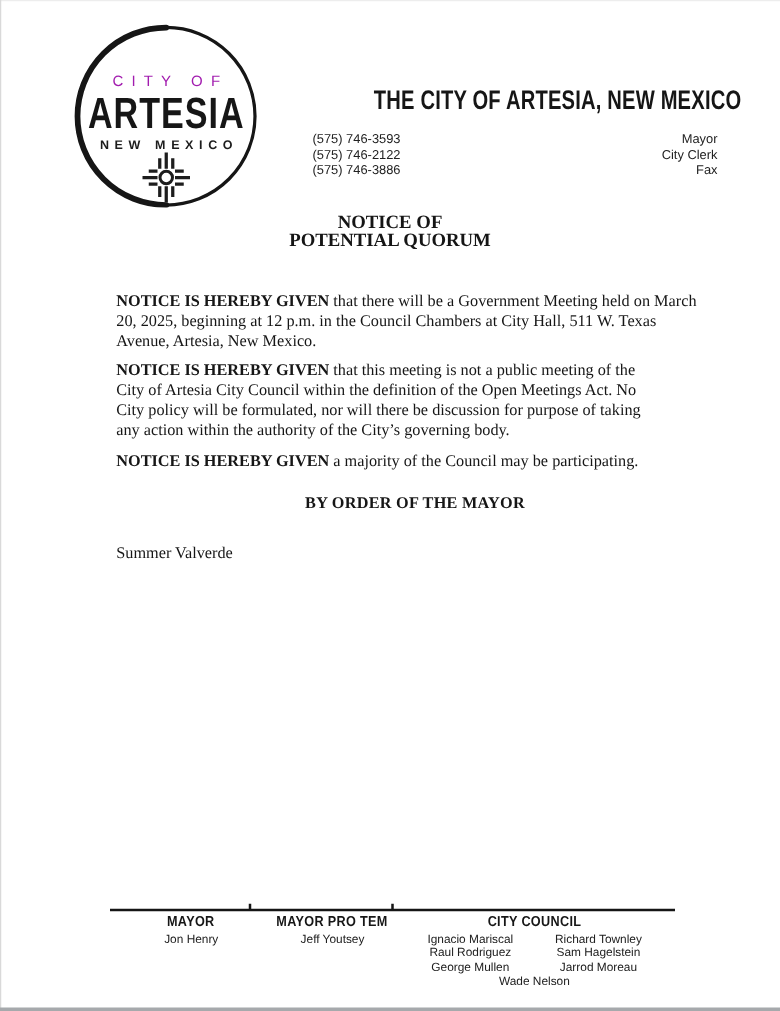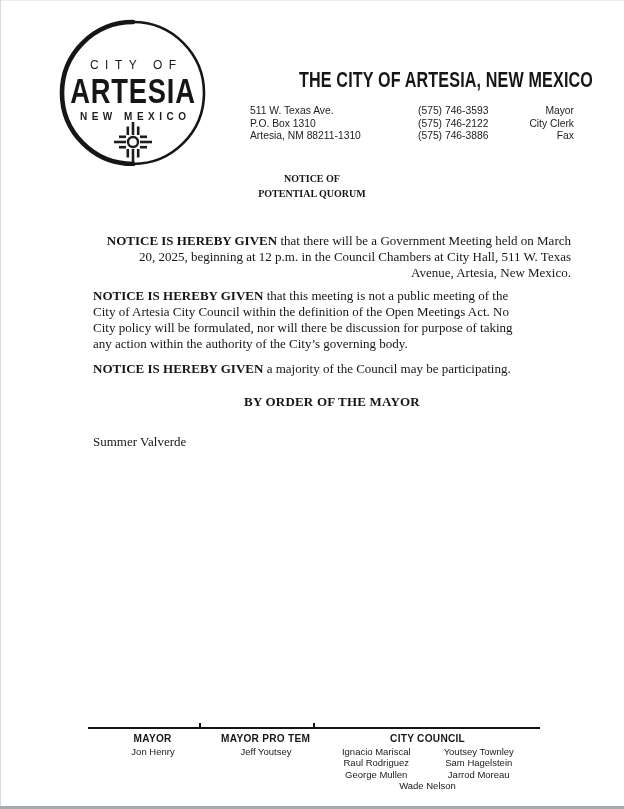--- a/index.html
+++ b/index.html
@@ -10,21 +10,21 @@
   .edge-left  { position:absolute; left:0; top:0; width:1px; height:809px; background:#d9d9d9; }
   .edge-top   { position:absolute; left:0; top:0; width:624px; height:1px; background:#ededed; }
   .edge-bottom{ position:absolute; left:0; bottom:0; width:624px; height:3px; background:#a6a9ac; }
 
   
   .logo { position:absolute; left:58px; top:16px; width:150px; height:150px; }
   .logo-svg { position:absolute; left:0; top:0; }
   .logo-cityof {
     position:absolute; top:42px; left:0; width:100%; text-align:center;
     font-family:"Liberation Sans", sans-serif; font-size:12px; font-weight:500;
-    letter-spacing:6.5px; text-indent:6.5px; color:#0f172a;
+    letter-spacing:6.5px; text-indent:6.5px; color:#a21caf;
   }
   .logo-artesia {
     position:absolute; top:57px; left:50%;
     transform:translateX(-50%) scaleX(0.78); transform-origin:center;
     font-family:"Liberation Sans", sans-serif; font-weight:bold; font-size:35px;
     line-height:1; letter-spacing:1px; background:#ffffff; padding:0 4px;
     white-space:nowrap; color:#161616;
   }
   .logo-nm {
     position:absolute; top:95px; left:0; width:100%; text-align:center;
@@ -46,27 +46,27 @@
     display:flex; margin-top:11px;
     font-family:"Liberation Sans", sans-serif; font-size:10.3px; line-height:12.6px; color:#222;
   }
   .addr-left  { width:168px; text-align:left; }
   .addr-mid   { width:92px;  text-align:left; }
   .addr-right { flex:1; text-align:right; }
 
   
   .notice-title {
     position:absolute; left:0; top:171px; width:624px; text-align:center;
-    font-weight:bold; font-size:10px; line-height:15px; color:#151515;
+    font-weight:bold; font-size:15px; line-height:15px; color:#151515;
   }
 
   
   .bodytext { position:absolute; left:93px; top:233px; width:478px; font-size:13px; line-height:16px; color:#161616; }
   .para { margin:0; }
-  .p1 { margin-bottom:7px;text-align:right; }
+  .p1 { margin-bottom:7px; }
   .p2 { margin-bottom:10px; }
   .p3 { margin-bottom:9px; }
   .p4 { margin-bottom:17px; }
   .lead { font-weight:bold; }
   .rest { white-space:pre-line; }
   .order { margin:0 0 20px 0; font-weight:bold; letter-spacing:0.2px;text-align:center; }
   .sig div { line-height:16px;margin-top:24px; }
 
   
   .rule { position:absolute; left:88px; top:727px; width:452px; height:2px; background:#151515; }
@@ -120,25 +120,20 @@
       </g>
       <circle cx="20" cy="21" r="5" fill="#ffffff" stroke="#1d1d1d" stroke-width="2.4"></circle>
     </svg>
   </div>
 
   <div class="hdr">
     <div class="hdr-title-wrap">
       <span class="cond hdr-title">THE CITY OF ARTESIA, NEW MEXICO</span>
     </div>
     <div class="addr">
-      <div class="addr-left">
-        <div>511 W. Texas Ave.</div>
-        <div>P.O. Box 1310</div>
-        <div>Artesia, NM 88211-1310</div>
-      </div>
       <div class="addr-mid">
         <div>(575) 746-3593</div>
         <div>(575) 746-2122</div>
         <div>(575) 746-3886</div>
       </div>
       <div class="addr-right">
         <div>Mayor</div>
         <div>City Clerk</div>
         <div>Fax</div>
       </div>
@@ -181,20 +176,20 @@
 
   <div class="fcol f-council">
     <div class="fhead"><span class="cond">CITY COUNCIL</span></div>
     <div class="council-cols">
       <div class="ccol">
         <div class="fname">Ignacio Mariscal</div>
         <div class="fname">Raul Rodriguez</div>
         <div class="fname">George Mullen</div>
       </div>
       <div class="ccol">
-        <div class="fname">Youtsey Townley</div>
+        <div class="fname">Richard Townley</div>
         <div class="fname">Sam Hagelstein</div>
         <div class="fname">Jarrod Moreau</div>
       </div>
     </div>
     <div class="fname wade">Wade Nelson</div>
   </div>
 </div>
 
 </body></html>

